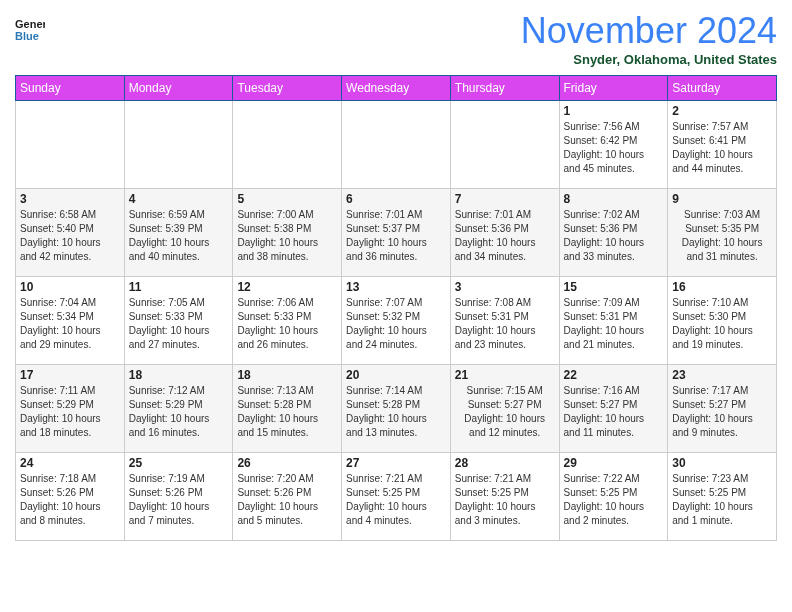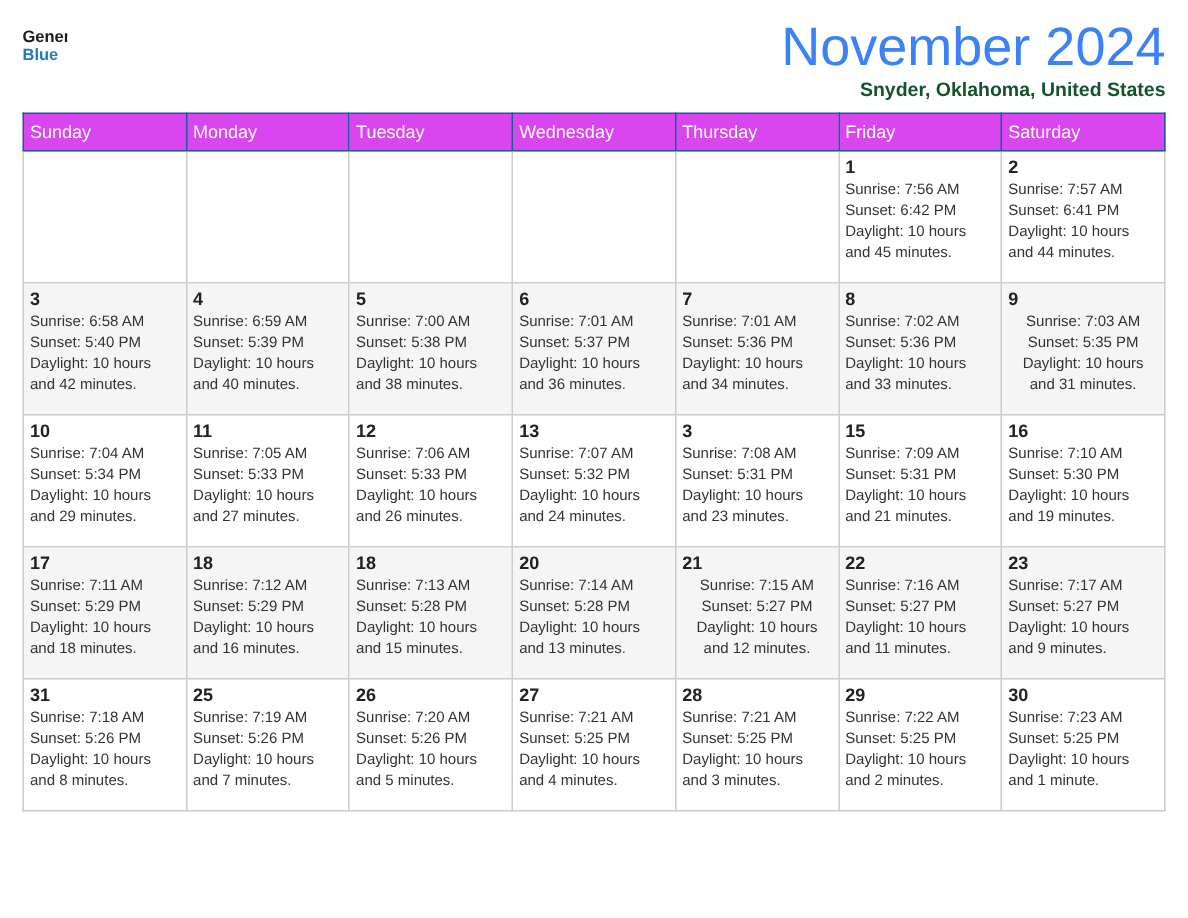--- a/index.html
+++ b/index.html
@@ -277,21 +277,21 @@
         <td>
           <span class="day-num">23</span>
           <div class="day-info" style="white-space: pre-line;">Sunrise: 7:17 AM
 Sunset: 5:27 PM
 Daylight: 10 hours
 and 9 minutes.</div>
         </td>
       </tr>
       <tr>
         <td>
-          <span class="day-num">31</span>
+          <span class="day-num">24</span>
           <div class="day-info" style="white-space: pre-line;">Sunrise: 7:18 AM
 Sunset: 5:26 PM
 Daylight: 10 hours
 and 8 minutes.</div>
         </td>
         <td>
           <span class="day-num">25</span>
           <div class="day-info" style="white-space: pre-line;">Sunrise: 7:19 AM
 Sunset: 5:26 PM
 Daylight: 10 hours

